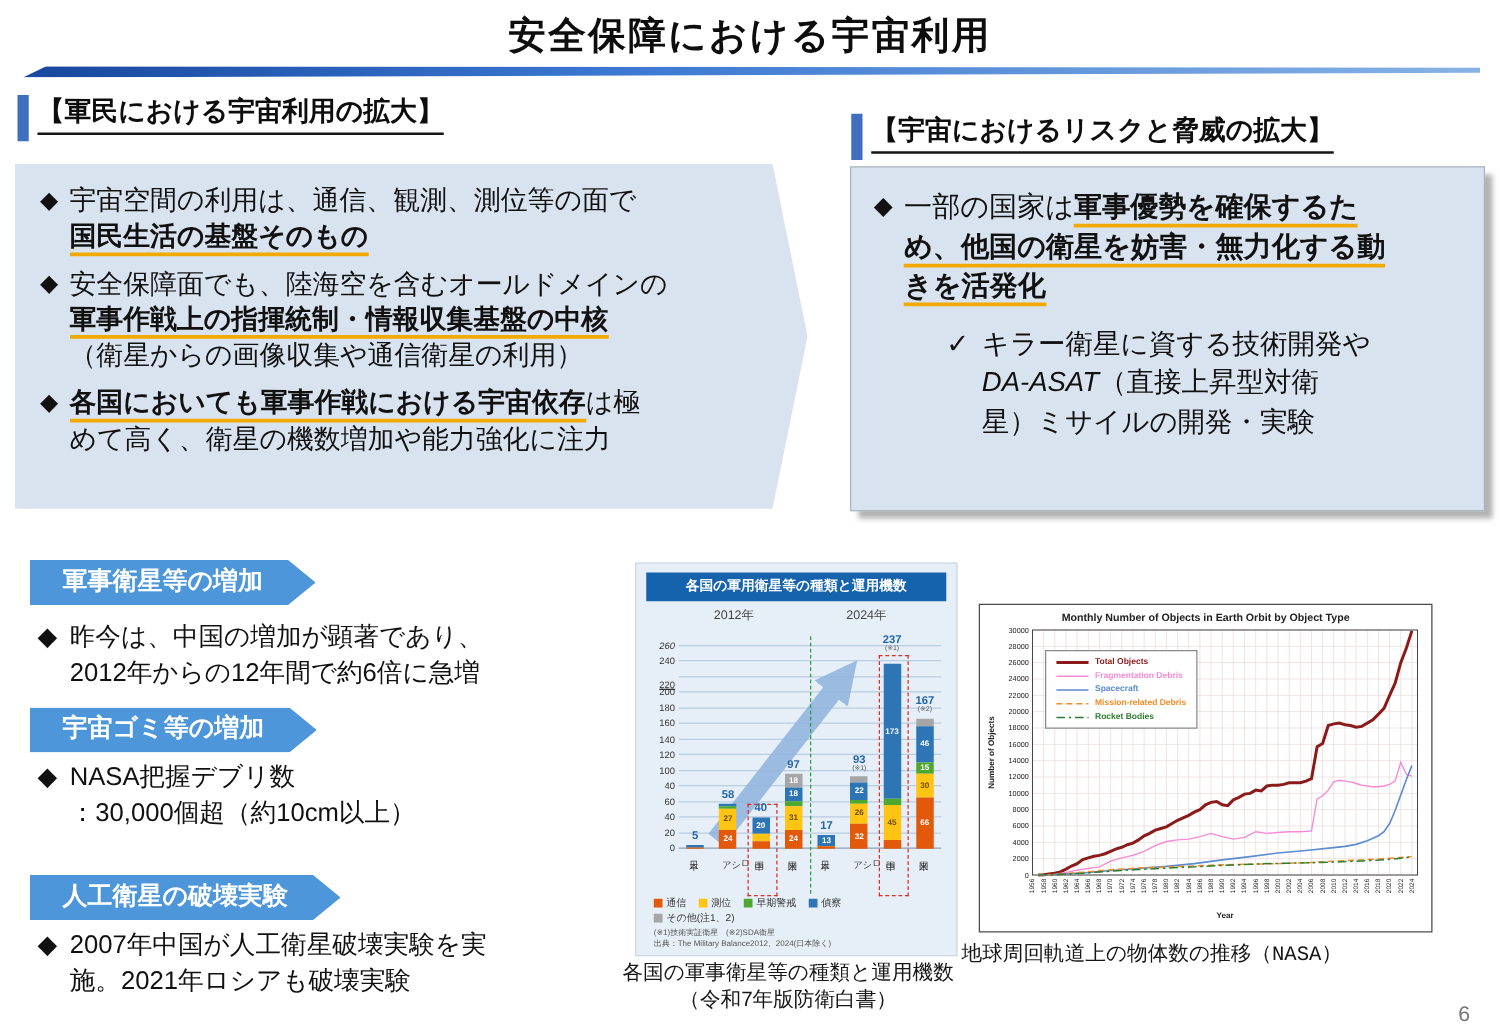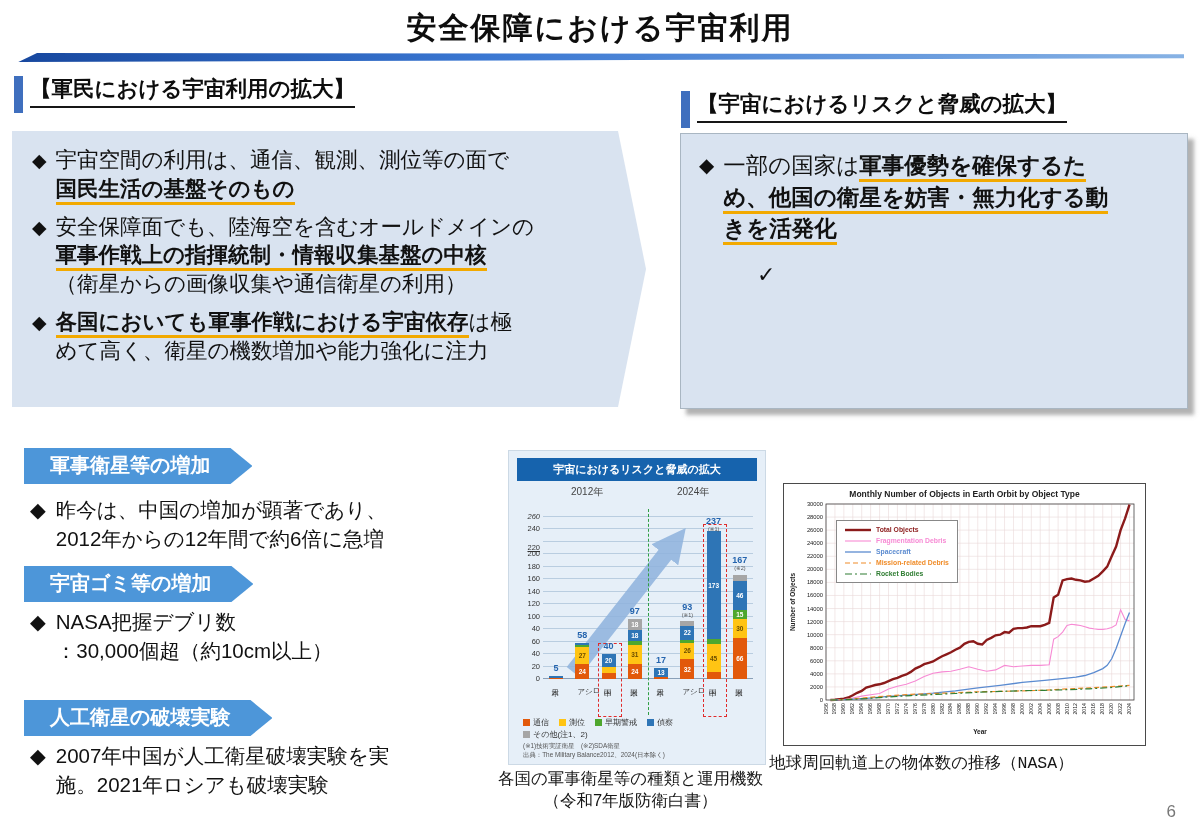--- a/index.html
+++ b/index.html
@@ -115,20 +115,21 @@
       </div>
     </div>
 
   <div class="box right-box">
     <div class="bullet">
       <span class="dia">◆</span>
       <span><span>一部の国家は</span><span class="b u">軍事優勢を確保するた</span><br><span class="b u">め、他国の衛星を妨害・無力化する動</span><br><span class="b u">きを活発化</span></span>
     </div>
     <div class="sub-bullet">
       <span>✓</span>
+      <span><span>キラー衛星に資する技術開発や</span><br><span class="i">DA-ASAT</span><span>（直接上昇型対衛</span><br><span>星）ミサイルの開発・実験</span></span>
     </div>
   </div>
 
   <div id="bottom-items">
       <div class="arrow-head" style="top: 448px; left: 24px;">軍事衛星等の増加</div>
       <div class="bb" style="top: 496px;">
         <span class="dia">◆</span>
         <span class="body">昨今は、中国の増加が顕著であり、
 2012年からの12年間で約6倍に急増</span>
       </div>
@@ -140,21 +141,21 @@
       </div>
       <div class="arrow-head" style="top: 700px; left: 24px;">人工衛星の破壊実験</div>
       <div class="bb" style="top: 742px;">
         <span class="dia">◆</span>
         <span class="body">2007年中国が人工衛星破壊実験を実
 施。2021年ロシアも破壊実験</span>
       </div>
     </div>
 
   <div class="ms-panel">
-    <div class="ms-title">宇宙におけるリスクと脅威の拡大</div>
+    <div class="ms-title">各国の軍用衛星等の種類と運用機数</div>
     <div class="ms-year" style="left:62px;">2012年</div>
     <div class="ms-year" style="left:168px;">2024年</div>
     <div class="ms-plot" id="ms-plot">
         <div class="grid zero" style="bottom: 0px;"></div>
         <div class="ylab" style="bottom: -4px;">0</div>
         <div class="grid" style="bottom: 12.4615px;"></div>
         <div class="ylab" style="bottom: 8.46154px;">20</div>
         <div class="grid" style="bottom: 24.9231px;"></div>
         <div class="ylab" style="bottom: 20.9231px;">40</div>
         <div class="grid" style="bottom: 37.3846px;"></div>
@@ -261,21 +262,21 @@
         <div class="bar" style="left: 163.625px;">
           <div class="seg" style="height: 6.85385px; background: rgb(226, 89, 11);"></div>
           <div class="seg" style="height: 28.0385px; background: rgb(255, 196, 20);">
             <span style="color: rgb(107, 78, 0);">45</span>
           </div>
           <div class="seg" style="height: 4.98462px; background: rgb(78, 167, 46);"></div>
           <div class="seg" style="height: 107.792px; background: rgb(46, 117, 182);">
             <span style="color: rgb(255, 255, 255);">173</span>
           </div>
         </div>
-        <div class="total" style="left: 170.625px; bottom: 147px;">237<span class="note">(※1)</span></div>
+        <div class="total" style="left: 170.625px; bottom: 157px;">237<span class="note">(※1)</span></div>
         <div class="clab" style="left: 165.625px; top: 166px;">中国</div>
         <div class="bar" style="left: 189.875px;">
           <div class="seg" style="height: 41.1231px; background: rgb(226, 89, 11);">
             <span style="color: rgb(255, 255, 255);">66</span>
           </div>
           <div class="seg" style="height: 18.6923px; background: rgb(255, 196, 20);">
             <span style="color: rgb(107, 78, 0);">30</span>
           </div>
           <div class="seg" style="height: 9.34615px; background: rgb(78, 167, 46);">
             <span style="color: rgb(255, 255, 255);">15</span>

